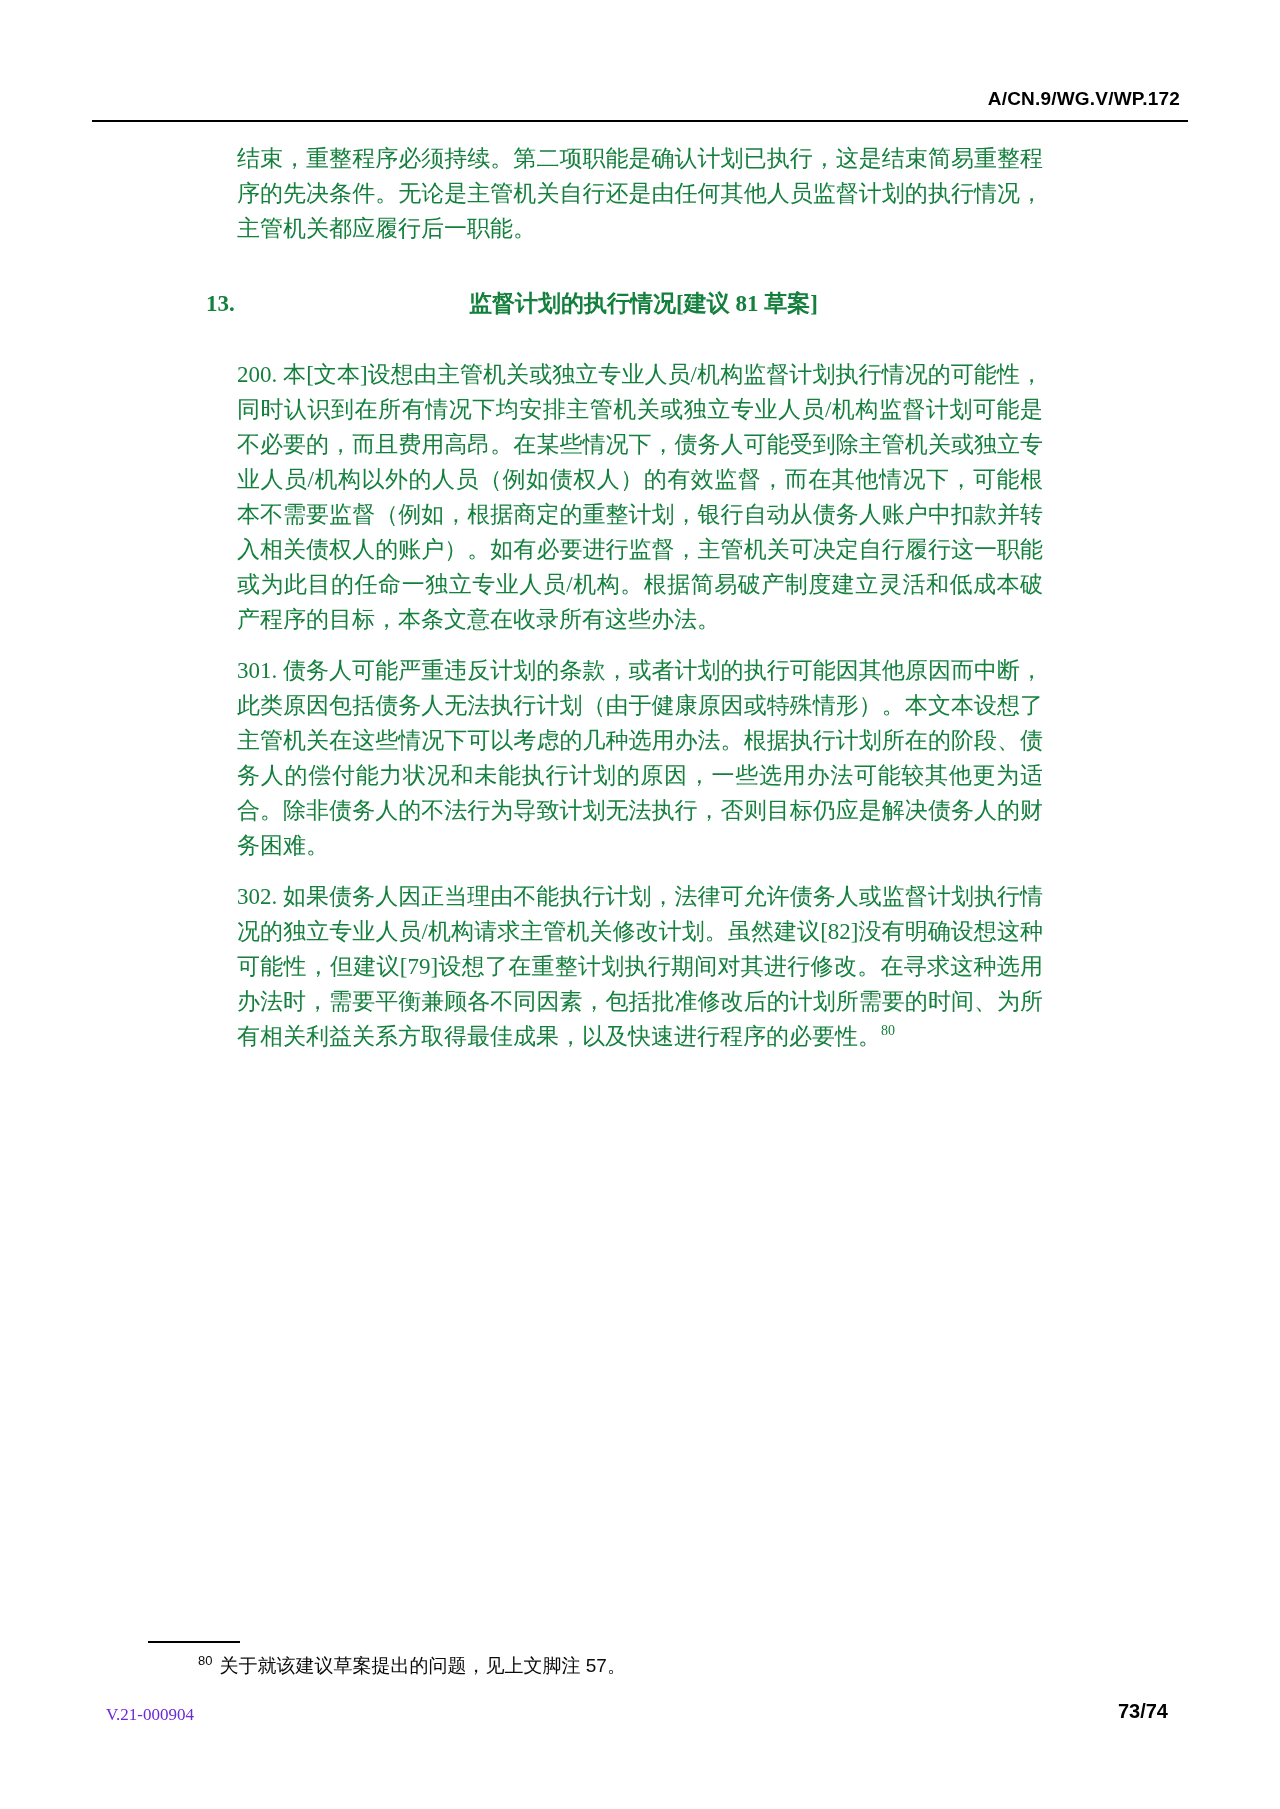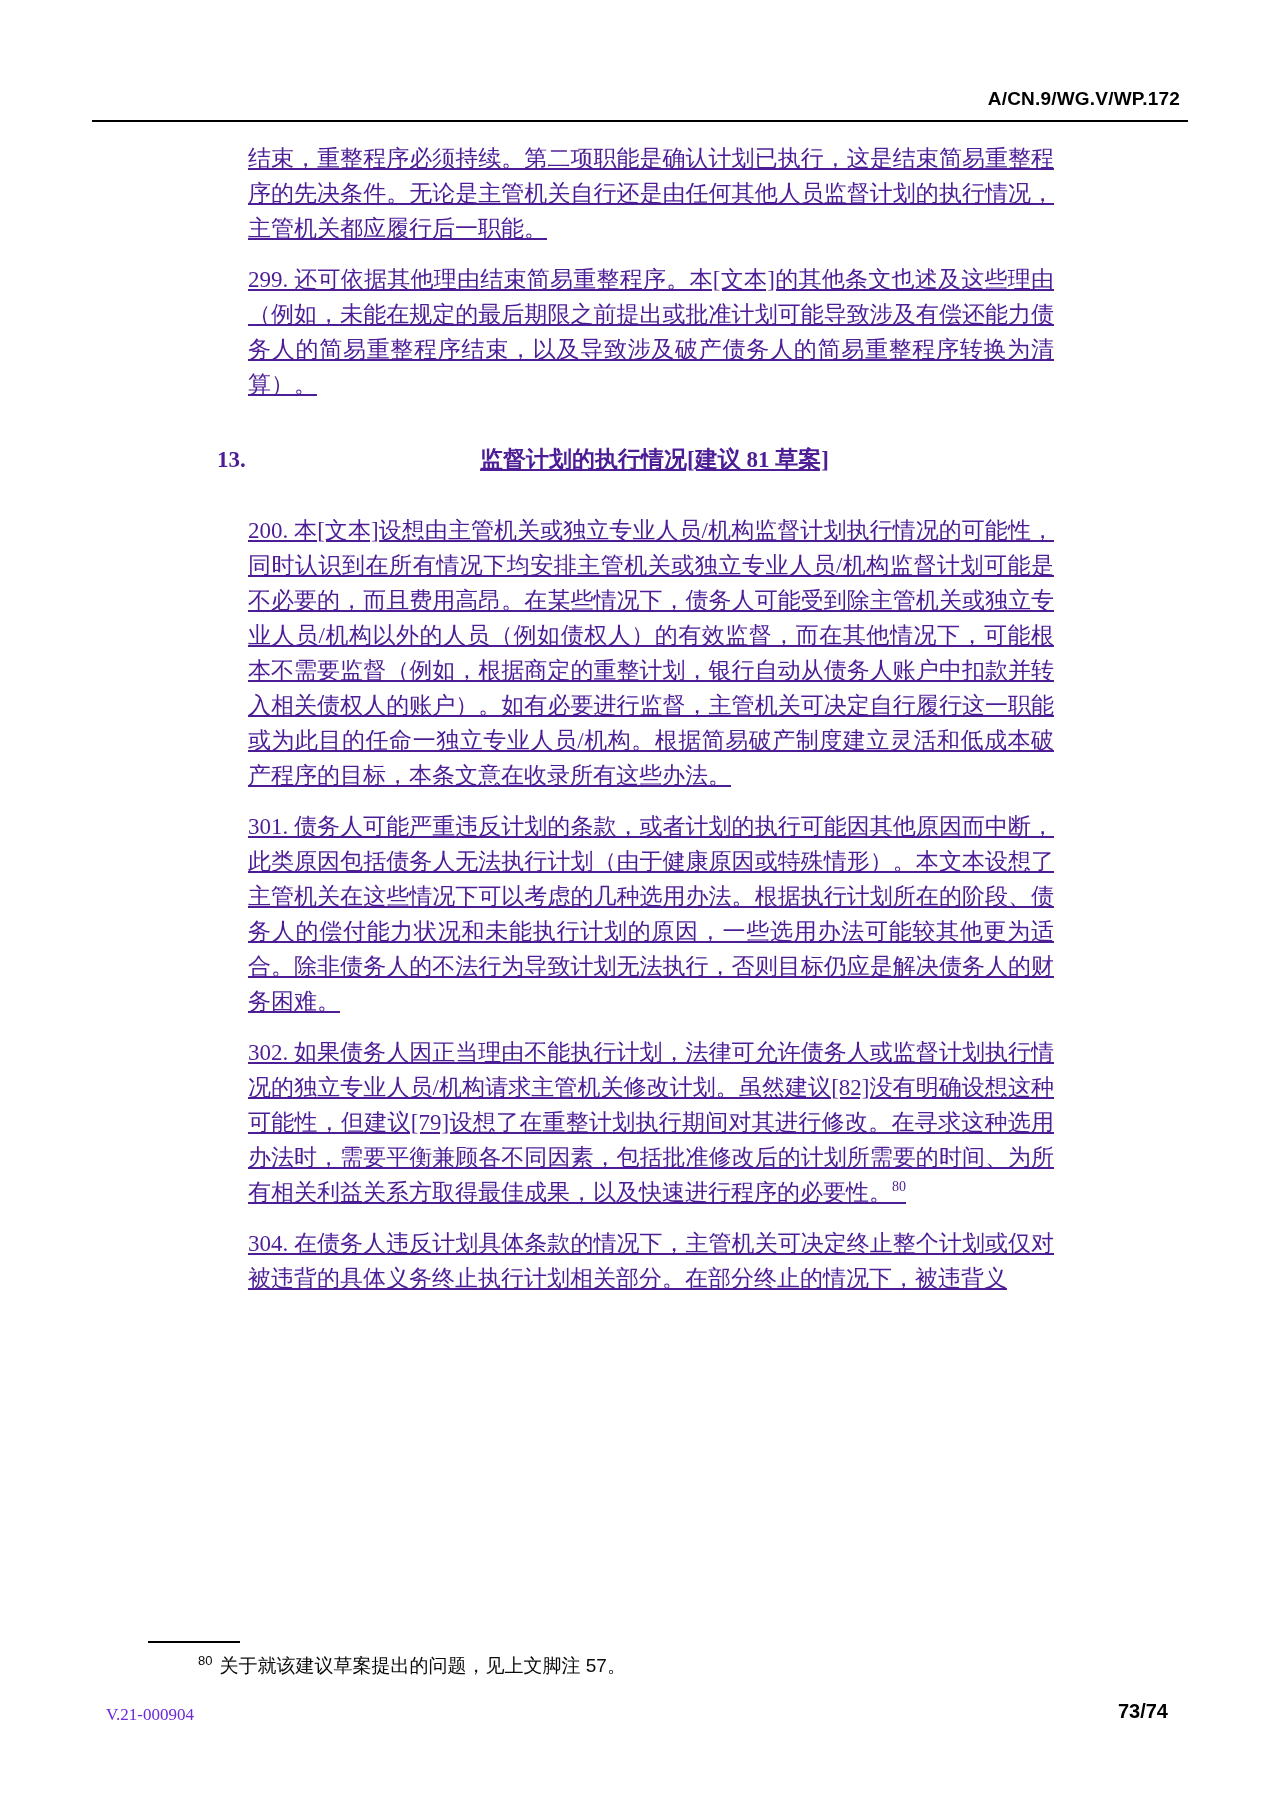--- a/index.html
+++ b/index.html
@@ -32,28 +32,27 @@
     top: 120px;
     left: 92px;
     width: 1096px;
     height: 2px;
     background: #000;
   }
   
   .body-col {
     position: absolute;
     top: 141px;
-    left: 248px;
+    left: 237px;
     width: 806px;
     font-size: 23px;
     line-height: 35px;
     text-align: justify;
     text-justify: inter-ideograph;
-    color: #4c1d95;
-    text-decoration: underline;
+    color: #15803d;
   }
   .body-col p {
     margin: 0 0 16px 0;
   }
   .body-col h2 {
     position: relative;
     margin: 40px 0 36px 0;
     padding-left: 7px;
     font-size: 23px;
     line-height: 35px;
@@ -120,36 +119,34 @@
 <div class="page">
 
   <div class="doc-symbol">A/CN.9/WG.V/WP.172</div>
 
   <div class="header-rule"></div>
 
   <div class="body-col">
 
     <p>结束，重整程序必须持续。第二项职能是确认计划已执行，这是结束简易重整程序的先决条件。无论是主管机关自行还是由任何其他人员监督计划的执行情况，主管机关都应履行后一职能。</p>
 
-    <p>299. 还可依据其他理由结束简易重整程序。本[文本]的其他条文也述及这些理由（例如，未能在规定的最后期限之前提出或批准计划可能导致涉及有偿还能力债务人的简易重整程序结束，以及导致涉及破产债务人的简易重整程序转换为清算）。</p>
 
     <h2>
       <span class="h-num">13.</span>
       <span>监督计划的执行情况[建议 81 草案]</span>
     </h2>
 
     <p>200. 本[文本]设想由主管机关或独立专业人员/机构监督计划执行情况的可能性，同时认识到在所有情况下均安排主管机关或独立专业人员/机构监督计划可能是不必要的，而且费用高昂。在某些情况下，债务人可能受到除主管机关或独立专业人员/机构以外的人员（例如债权人）的有效监督，而在其他情况下，可能根本不需要监督（例如，根据商定的重整计划，银行自动从债务人账户中扣款并转入相关债权人的账户）。如有必要进行监督，主管机关可决定自行履行这一职能或为此目的任命一独立专业人员/机构。根据简易破产制度建立灵活和低成本破产程序的目标，本条文意在收录所有这些办法。</p>
 
 
     <p>301. 债务人可能严重违反计划的条款，或者计划的执行可能因其他原因而中断，此类原因包括债务人无法执行计划（由于健康原因或特殊情形）。本文本设想了主管机关在这些情况下可以考虑的几种选用办法。根据执行计划所在的阶段、债务人的偿付能力状况和未能执行计划的原因，一些选用办法可能较其他更为适合。除非债务人的不法行为导致计划无法执行，否则目标仍应是解决债务人的财务困难。</p>
 
     <p><span>302. 如果债务人因正当理由不能执行计划，法律可允许债务人或监督计划执行情况的独立专业人员/机构请求主管机关修改计划。虽然建议[82]没有明确设想这种可能性，但建议[79]设想了在重整计划执行期间对其进行修改。在寻求这种选用办法时，需要平衡兼顾各不同因素，包括批准修改后的计划所需要的时间、为所有相关利益关系方取得最佳成果，以及快速进行程序的必要性。</span><sup class="fn-ref">80</sup></p>
 
 
-    <p>304. 在债务人违反计划具体条款的情况下，主管机关可决定终止整个计划或仅对被违背的具体义务终止执行计划相关部分。在部分终止的情况下，被违背义</p>
 
   </div>
 
   <div class="footnote-sep"></div>
 
   <div class="footnote"><sup>80</sup><span>关于就该建议草案提出的问题，见上文脚注 57。</span></div>
 
   <div class="footer-left">V.21-000904</div>
 
   <div class="footer-right">73/74</div>

